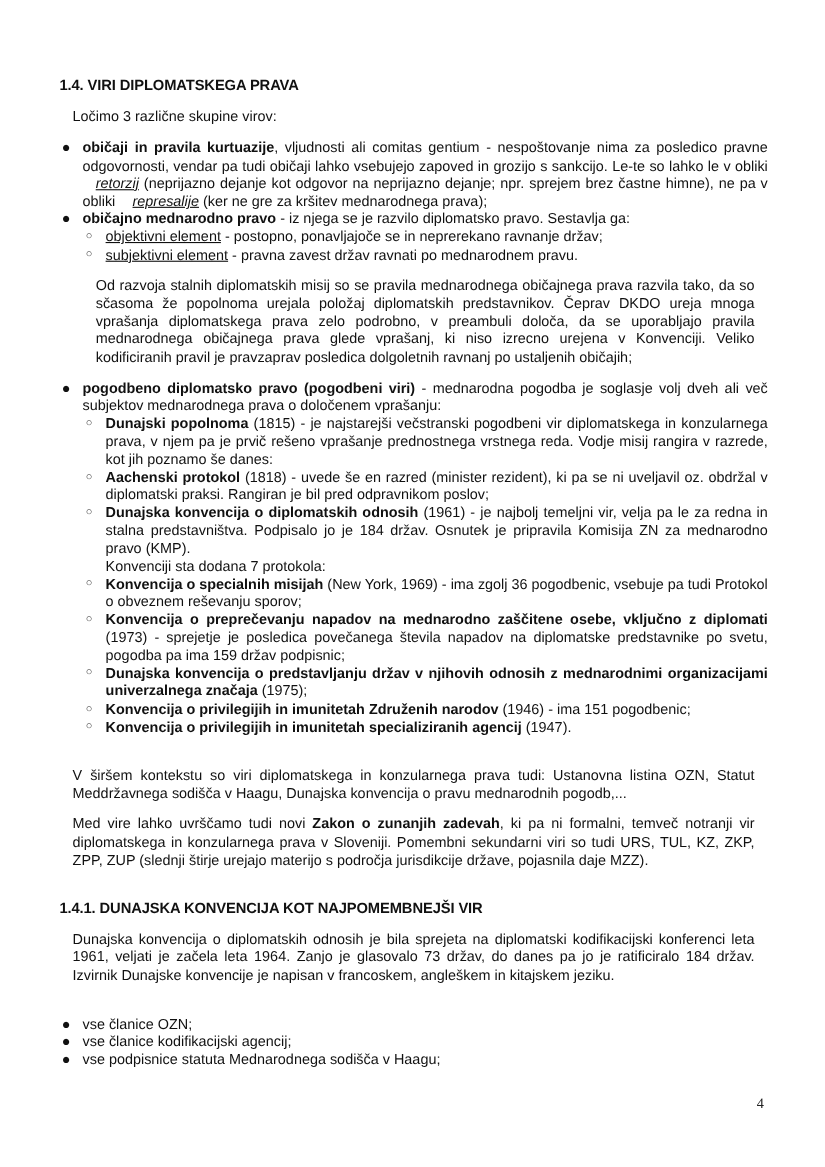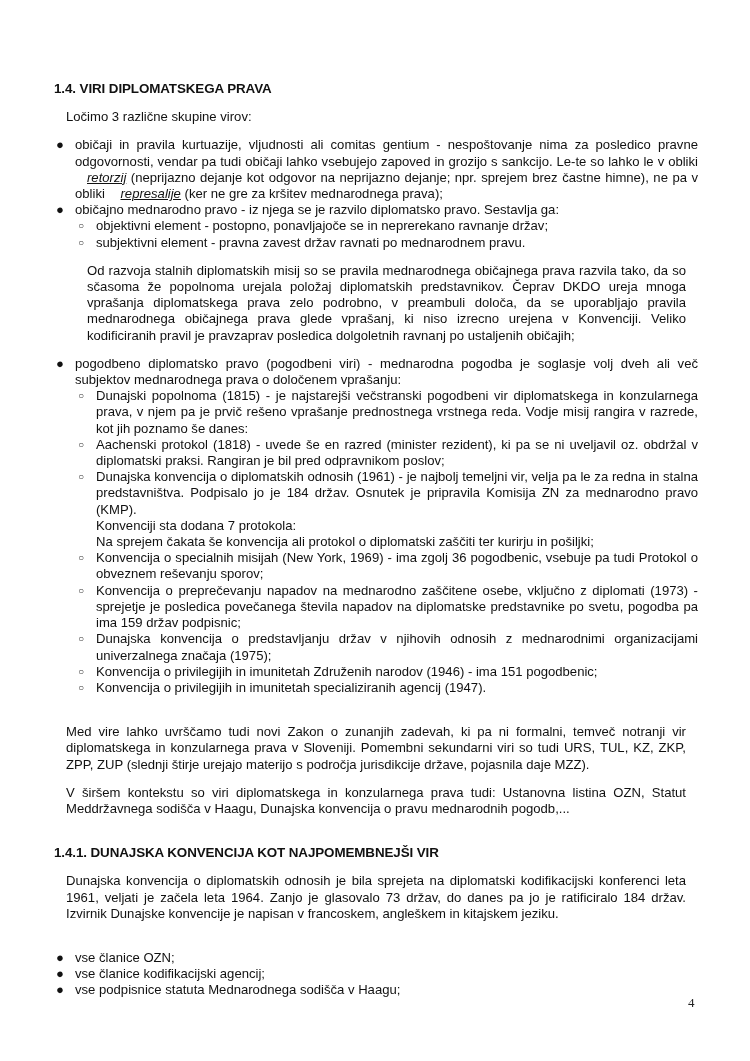--- a/index.html
+++ b/index.html
@@ -1,26 +1,26 @@
 <!DOCTYPE html>
 <html><head>
 <meta charset="utf-8">
 <style>
   html, body { margin: 0; padding: 0; background: #ffffff; }
   body { width: 750px; height: 1061px; position: relative; overflow: hidden; }
   .page {
-    position: absolute; left: 54px; top: 81px; width: 644px;
+    position: absolute; left: 54px; top: 70px; width: 644px;
     font-family: "Liberation Sans", sans-serif; font-size: 13.1px; line-height: 16.2px;
     color: #111111;
   }
   .just { text-align: justify; }
   h1, h2 { font-size: 13.4px; font-weight: bold; margin: 0; line-height: 16.2px; letter-spacing: -0.1px; }
   p { margin: 12px; }
-  b { font-weight: normal; }
-  .u { }
+  b { font-weight: bold; }
+  .u { text-decoration: underline; }
   .iu { text-decoration: underline; font-style: italic; margin-left: 12px; }
   ul { margin: 0; padding: 0; list-style: none; }
   .l1 { position: relative; padding-left: 21px; }
   .l1 > .bullet { position: absolute; left: 0; top: 0; width: 12px; text-align: center; }
   .l2 { position: relative; padding-left: 21px; }
   .l2 > .bullet { position: absolute; left: 0; top: 0; width: 12px; text-align: center; font-size: 10px; color: #333; }
   .l3 { padding-left: 17px; }
   .gap { height: 16px; }
   .pagenum {
     position: absolute; left: 688px; top: 995px;
@@ -52,35 +52,34 @@
 
     <li class="l1 just">
       <span class="bullet">●</span>
       <b>pogodbeno diplomatsko pravo (pogodbeni viri)</b><span> - mednarodna pogodba je soglasje volj dveh ali več subjektov mednarodnega prava o določenem vprašanju:</span>
       <ul>
         <li class="l2"><span class="bullet">○</span><b>Dunajski popolnoma</b><span> (1815) - je najstarejši večstranski pogodbeni vir diplomatskega in konzularnega prava, v njem pa je prvič rešeno vprašanje prednostnega vrstnega reda. Vodje misij rangira v razrede, kot jih poznamo še danes:</span>
         </li>
         <li class="l2"><span class="bullet">○</span><b>Aachenski protokol</b><span> (1818) - uvede še en razred (minister rezident), ki pa se ni uveljavil oz. obdržal v diplomatski praksi. Rangiran je bil pred odpravnikom poslov;</span></li>
         <li class="l2"><span class="bullet">○</span><b>Dunajska konvencija o diplomatskih odnosih</b><span> (1961) - je najbolj temeljni vir, velja pa le za redna in stalna predstavništva. Podpisalo jo je 184 držav. Osnutek je pripravila Komisija ZN za mednarodno pravo (KMP).</span>
           <div>Konvenciji sta dodana 7 protokola:</div>
-          <div><span>Na sprejem čakata še konvencija ali protokol o </span><b>diplomatski zaščiti</b><span> ter </span><b>kurirju</b><span> in </span><b>pošiljki</b><span>;</span></div>
         </li>
         <li class="l2"><span class="bullet">○</span><b>Konvencija o specialnih misijah</b><span> (New York, 1969) - ima zgolj 36 pogodbenic, vsebuje pa tudi Protokol o obveznem reševanju sporov;</span></li>
         <li class="l2"><span class="bullet">○</span><b>Konvencija o preprečevanju napadov na mednarodno zaščitene osebe, vključno z diplomati</b><span> (1973) - sprejetje je posledica povečanega števila napadov na diplomatske predstavnike po svetu, pogodba pa ima 159 držav podpisnic;</span></li>
         <li class="l2"><span class="bullet">○</span><b>Dunajska konvencija o predstavljanju držav v njihovih odnosih z mednarodnimi organizacijami univerzalnega značaja</b><span> (1975);</span></li>
         <li class="l2"><span class="bullet">○</span><b>Konvencija o privilegijih in imunitetah Združenih narodov</b><span> (1946) - ima 151 pogodbenic;</span></li>
         <li class="l2"><span class="bullet">○</span><b>Konvencija o privilegijih in imunitetah specializiranih agencij</b><span> (1947).</span></li>
       </ul>
     </li>
   </ul>
 
   <div class="gap"></div>
 
+  <p class="just">V širšem kontekstu so viri diplomatskega in konzularnega prava tudi: Ustanovna listina OZN, Statut Meddržavnega sodišča v Haagu, Dunajska konvencija o pravu mednarodnih pogodb,...</p>
   <p class="just"><span>Med vire lahko uvrščamo tudi novi </span><b>Zakon o zunanjih zadevah</b><span>, ki pa ni formalni, temveč notranji vir diplomatskega in konzularnega prava v Sloveniji. Pomembni sekundarni viri so tudi URS, TUL, KZ, ZKP, ZPP, ZUP (slednji štirje urejajo materijo s področja jurisdikcije države, pojasnila daje MZZ).</span></p>
-  <p class="just">V širšem kontekstu so viri diplomatskega in konzularnega prava tudi: Ustanovna listina OZN, Statut Meddržavnega sodišča v Haagu, Dunajska konvencija o pravu mednarodnih pogodb,...</p>
 
   <div class="gap"></div>
 
   <h2>1.4.1. DUNAJSKA KONVENCIJA KOT NAJPOMEMBNEJŠI VIR</h2>
   <p class="just">Dunajska konvencija o diplomatskih odnosih je bila sprejeta na diplomatski kodifikacijski konferenci leta 1961, veljati je začela leta 1964. Zanjo je glasovalo 73 držav, do danes pa jo je ratificiralo 184 držav. Izvirnik Dunajske konvencije je napisan v francoskem, angleškem in kitajskem jeziku.</p>
 
   <div class="gap"></div>
 
   <ul>
     <li class="l1"><span class="bullet">●</span><span>vse članice OZN;</span></li>

